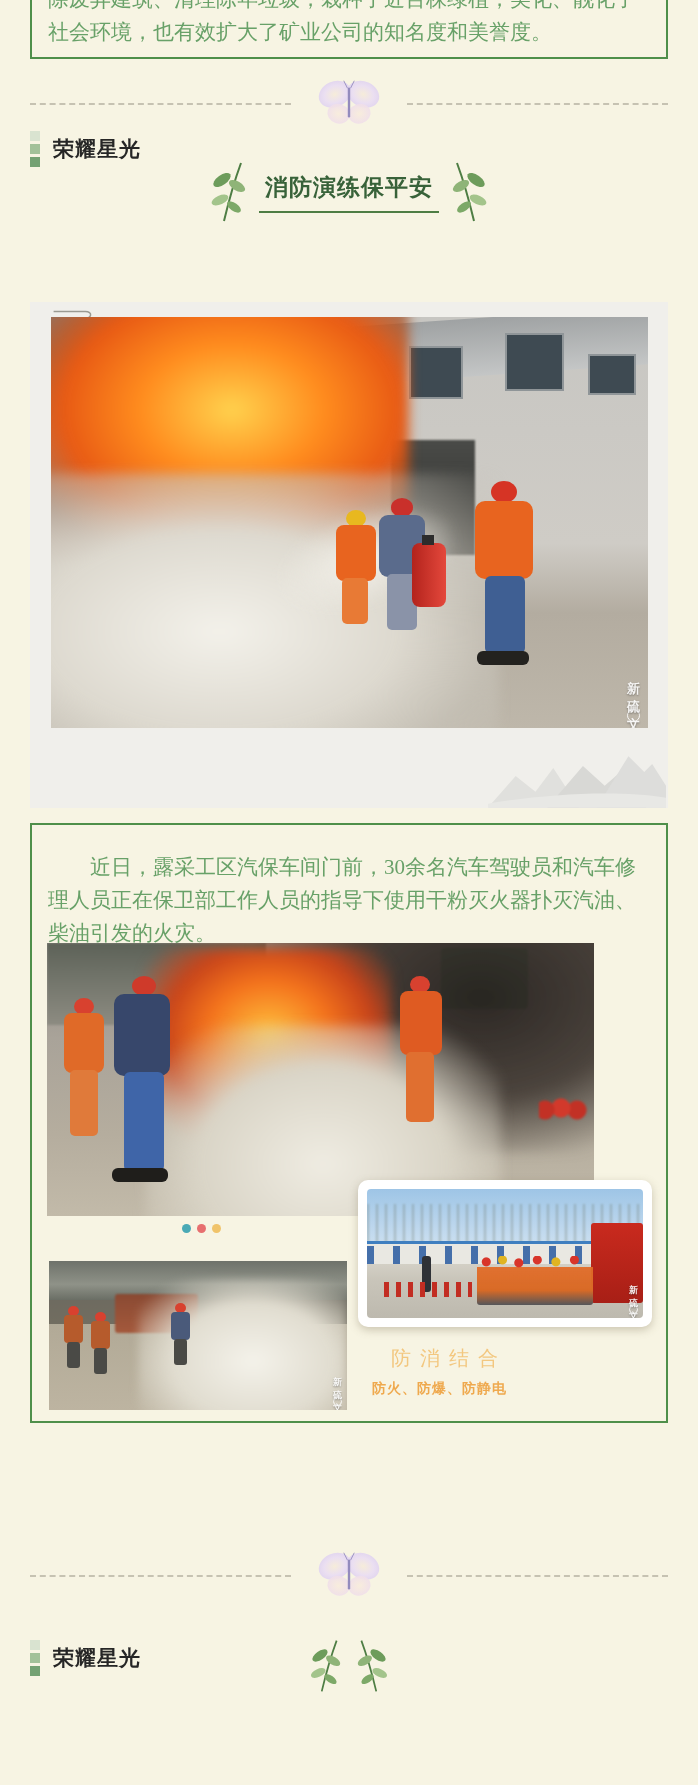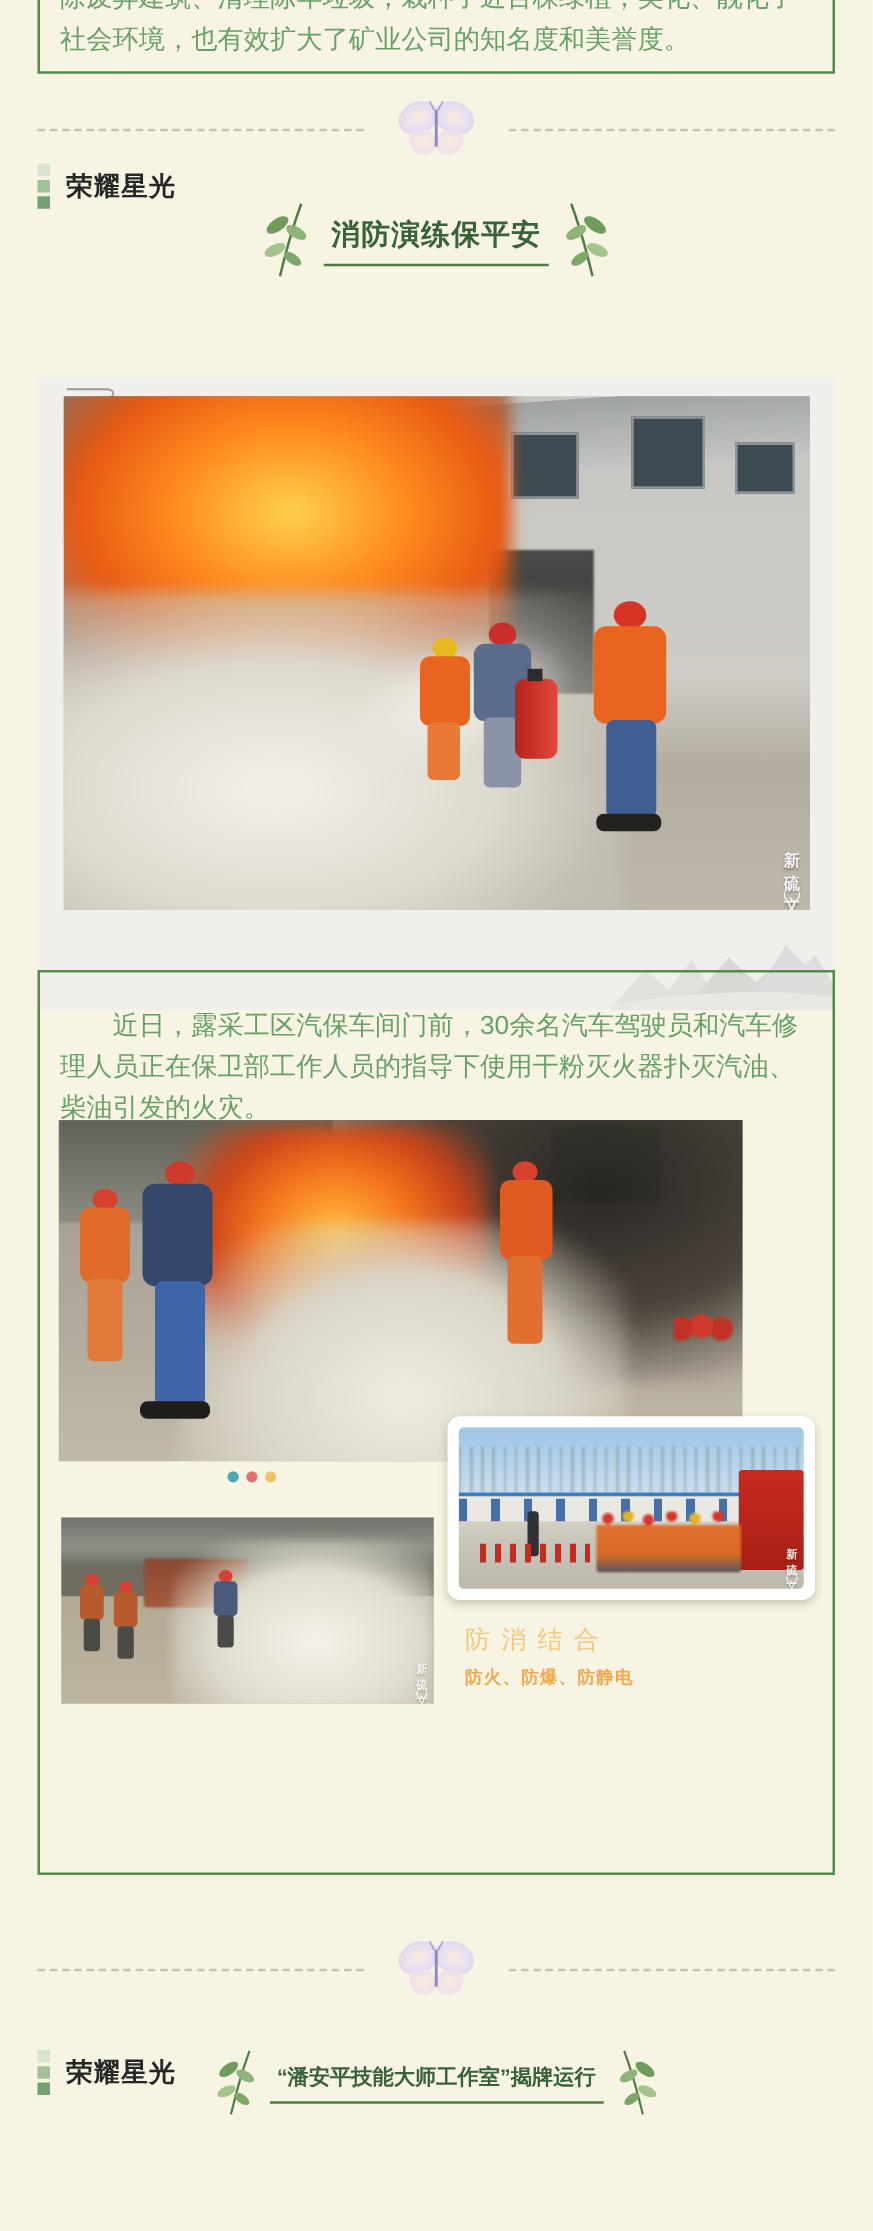--- a/index.html
+++ b/index.html
@@ -4,21 +4,21 @@
 <style>
   * { margin:0; padding:0; box-sizing:border-box; }
   body { font-family:"Liberation Sans","DejaVu Sans",sans-serif; background:#ffffff; }
   .page { position:relative; width:698px; height:1785px; margin:0 auto; background:#f7f4e3; overflow:hidden; }
 
   
   .green-box { position:absolute; left:30px; width:638px; border:2px solid #4f8f4a; }
   .intro-box { top:-64px; height:123px; }
   .intro-text { position:absolute; left:16px; right:16px; bottom:9px;
     color:#68a168; font-size:21px; line-height:33px; }
-  .body-box { top:776px; height:724px; }
+  .body-box { top:823px; height:600px;font-family:Liberation Serif, serif; }
   .para { color:#68a168; font-size:21px; line-height:33px; text-indent:2em; }
   .para1 { position:absolute; top:26px; left:16px; right:16px; }
   .para2 { position:absolute; top:583px; left:16px; right:16px; }
 
   
   .divider { position:absolute; left:0; width:698px; height:60px;
     display:flex; align-items:center; }
   .divider .dash { flex:1; border-top:2px dashed #c6c2b2; height:0; }
   .divider .dash.l { margin-left:30px; }
   .divider .dash.r { margin-right:30px; }
@@ -190,21 +190,21 @@
       radial-gradient(circle at 68% 12%, #e0b422 4px, transparent 5px),
       radial-gradient(circle at 84% 8%, #d8352a 4px, transparent 5px),
       linear-gradient(180deg, rgba(0,0,0,0) 22%, rgba(226,108,40,.95) 22%, #d86a26 70%, #55565a 100%);
     filter:blur(.7px); border-radius:3px; }
   .p4-instructor { left:20%; top:52%; width:9px; height:36px; background:#2e3136; border-radius:3px; }
   .p4-exts { left:6%; top:72%; width:32%; height:12%;
     background:repeating-linear-gradient(90deg, #c22d22 0 5px, rgba(0,0,0,0) 5px 12px); filter:blur(.5px); }
 
   
   .photo-caption { position:absolute; left:340px; top:520px; }
-  .cap-title { color:#f3c77f; font-size:20px; letter-spacing:9px; }
+  .cap-title { color:#f3c77f; font-size:20px; letter-spacing:9px;text-align:right; }
   .cap-sub { color:#efa94e; font-size:14px; font-weight:bold; margin-top:8px; letter-spacing:1px; }
 
   
   .photo5 { left:21px; top:36px; width:597px; height:300px;
     background:linear-gradient(180deg,#edead9 0%,#e6e2cf 60%,#ded9c4 100%); }
   .p5-window { left:0; top:0; width:125px; height:240px;
     background:
       repeating-linear-gradient(180deg, rgba(90,92,70,.8) 0 4px, rgba(0,0,0,0) 4px 14px),
       linear-gradient(180deg,#f7f4dd,#efeccf); border:6px solid #5e5f4a; }
   .p5-wall-edge { left:125px; top:0; width:26px; height:240px; background:linear-gradient(90deg,#4a4c3a,#7d7e66); }
@@ -433,21 +433,20 @@
   </div>
 
   <div class="title-row title-row2">
     <svg class="leaf small" viewBox="0 0 40 64">
       <path d="M31 3 C24 22 19 40 14 61" stroke="#4e7d44" stroke-width="2" fill="none"></path>
       <ellipse cx="12" cy="20" rx="10" ry="5" fill="#6d9c5b" transform="rotate(-35 12 20)"></ellipse>
       <ellipse cx="27" cy="26" rx="9" ry="4.5" fill="#8fb478" transform="rotate(30 27 26)"></ellipse>
       <ellipse cx="10" cy="40" rx="9" ry="4.5" fill="#a3c48b" transform="rotate(-25 10 40)"></ellipse>
       <ellipse cx="24" cy="47" rx="8" ry="4" fill="#7da968" transform="rotate(35 24 47)"></ellipse>
     </svg>
-    <div class="art-title t2">“潘安平技能大师工作室”揭牌运行</div>
     <svg class="leaf small flip" viewBox="0 0 40 64">
       <path d="M31 3 C24 22 19 40 14 61" stroke="#4e7d44" stroke-width="2" fill="none"></path>
       <ellipse cx="12" cy="20" rx="10" ry="5" fill="#6d9c5b" transform="rotate(-35 12 20)"></ellipse>
       <ellipse cx="27" cy="26" rx="9" ry="4.5" fill="#8fb478" transform="rotate(30 27 26)"></ellipse>
       <ellipse cx="10" cy="40" rx="9" ry="4.5" fill="#a3c48b" transform="rotate(-25 10 40)"></ellipse>
       <ellipse cx="24" cy="47" rx="8" ry="4" fill="#7da968" transform="rotate(35 24 47)"></ellipse>
     </svg>
   </div>
 
 

